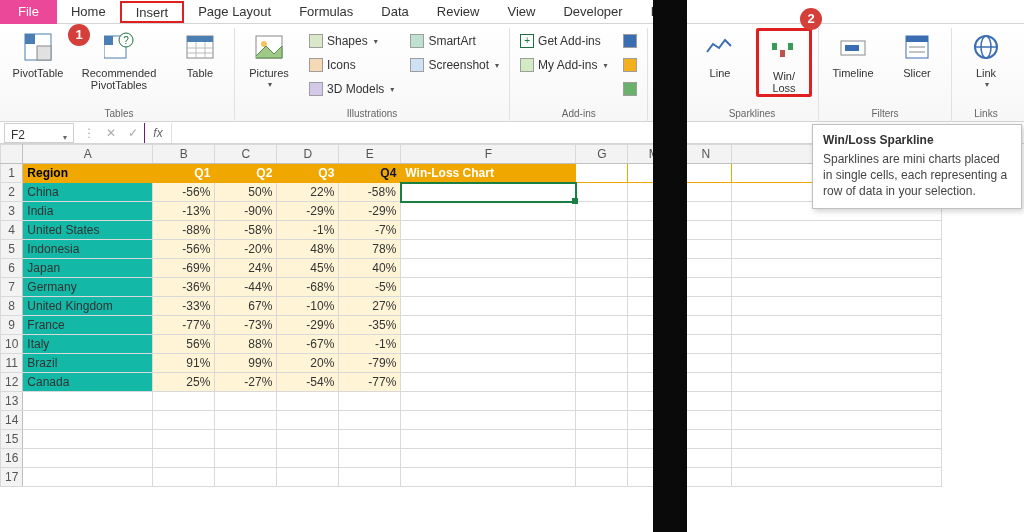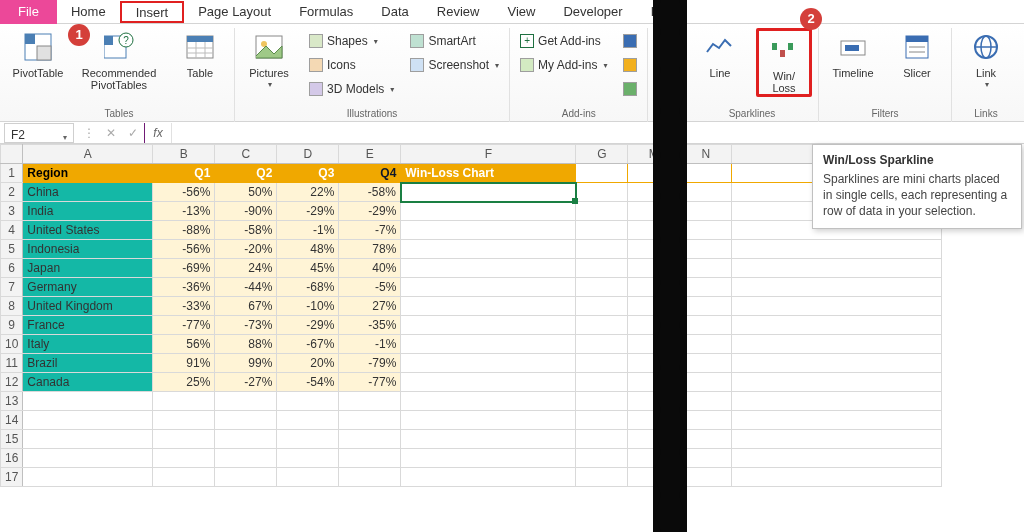--- a/index.html
+++ b/index.html
@@ -240,21 +240,21 @@
   }
   .torn::after {
     right:-12px;
     clip-path: polygon(0 0,30% 3%,0 6%,40% 10%,0 13%,30% 17%,0 21%,40% 25%,0 29%,30% 33%,0 37%,40% 41%,0 45%,30% 49%,0 53%,40% 57%,0 61%,30% 65%,0 69%,40% 73%,0 77%,30% 81%,0 85%,40% 89%,0 93%,30% 97%,0 100%,0 100%);
   }
 
   
   .tooltip {
     position:absolute;
     right: 2px;
-    top: 144px;
+    top: 124px;
     width: 210px;
     background:#fff;
     border:1px solid #c0c0c0;
     box-shadow: 2px 2px 6px rgba(0,0,0,.2);
     padding:8px 10px;
     font-size:12px;
     z-index:4;
   }
   .tooltip .tt-title { font-weight:600; margin-bottom:4px;}
   .tooltip .tt-body { color:#444; line-height:1.35;}

